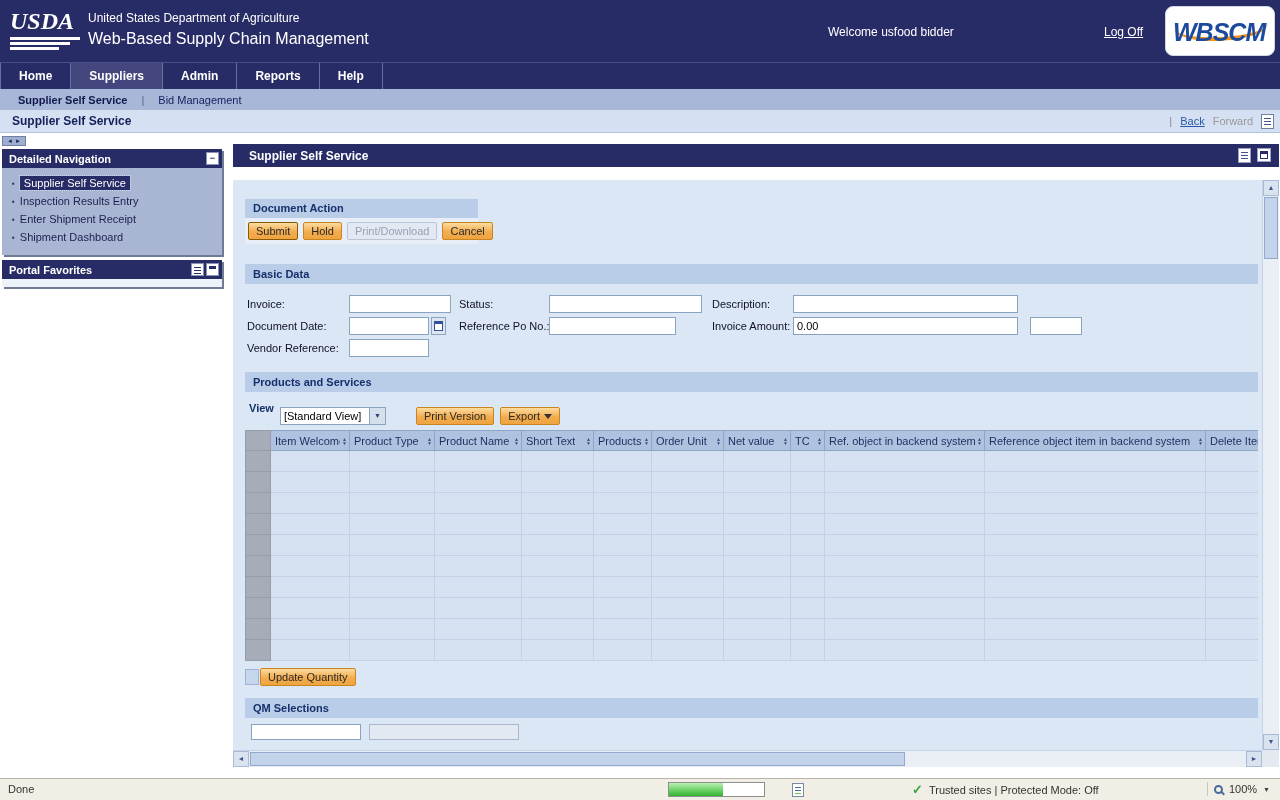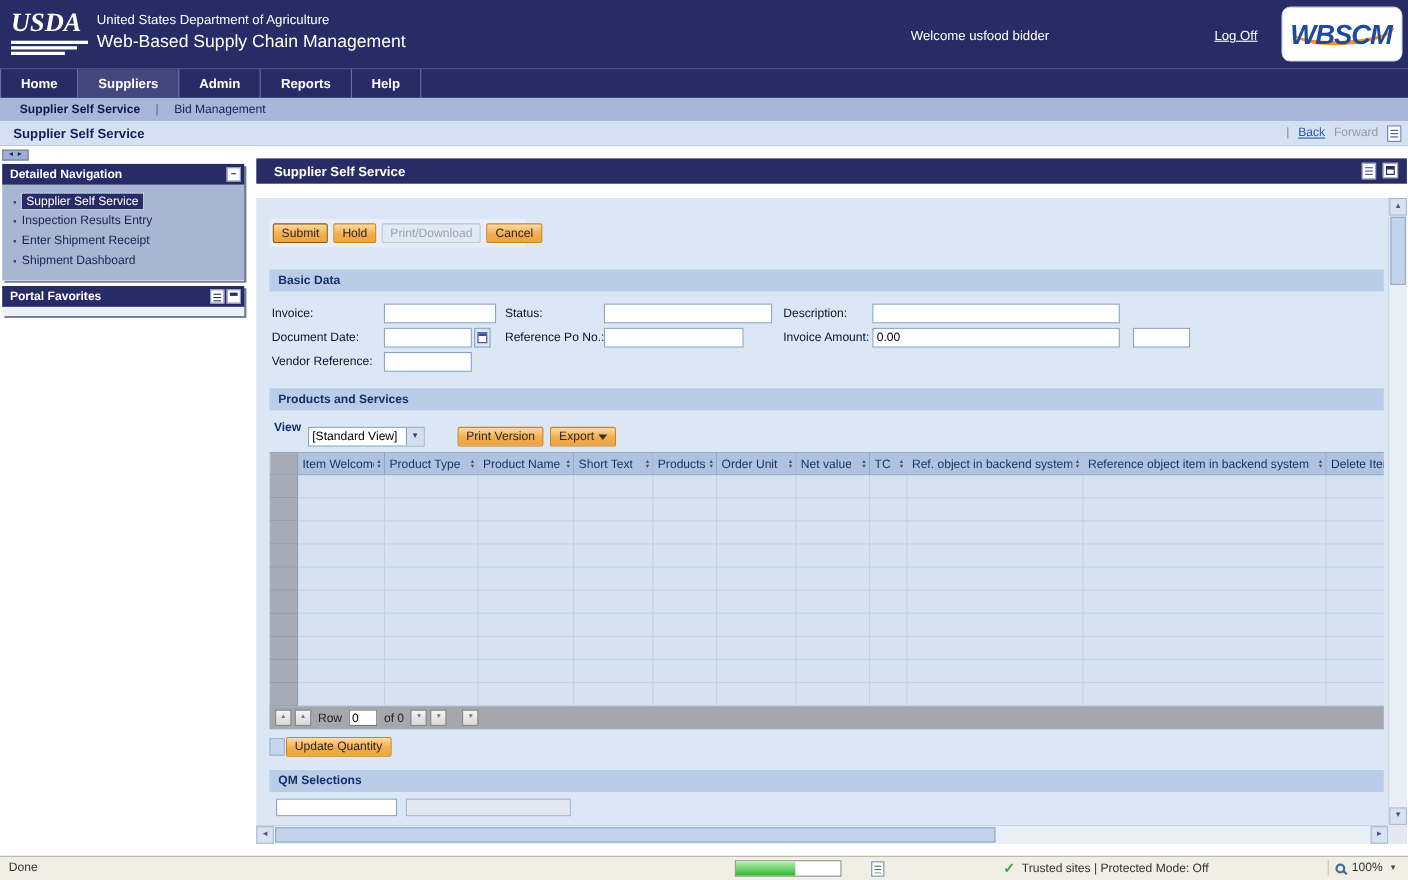--- a/index.html
+++ b/index.html
@@ -260,20 +260,23 @@
         <span>Supplier Self Service</span>
         <span class="chdr-icons">
           <span class="wicon1"></span>
           <span class="wicon2"></span>
         </span>
       </div>
 
       <div class="iframe">
         <div class="inner">
 
+          <div class="sec-hdr w-da">
+            <span>Document Action</span>
+          </div>
           <div class="da-panel">
             <button class="btn primary">Submit</button>
             <button class="btn">Hold</button>
             <button class="btn disabled">Print/Download</button>
             <button class="btn">Cancel</button>
           </div>
 
           <div class="bd-gap"></div>
 
           <div class="sec-hdr w-full">
@@ -547,31 +550,20 @@
                     <td></td>
                     <td></td>
                     <td></td>
                     <td></td>
                     <td></td>
                   </tr>
                 </tbody>
             </table>
           </div>
 
-          <div class="tfooter">
-            <span class="pg-btn">▲</span>
-            <span class="pg-btn">▲</span>
-            <span class="pg-lbl">Row</span>
-            <input class="pg-in" value="0" style="">
-            <span class="pg-lbl">of 0</span>
-            <span class="pg-btn">▼</span>
-            <span class="pg-btn">▼</span>
-            <span class="pg-gap"></span>
-            <span class="pg-btn">▼</span>
-          </div>
 
           <div class="uq-row">
             <span class="uq-sq"></span>
             <button class="btn">Update Quantity</button>
           </div>
 
           <div class="qm-gap"></div>
 
           <div class="sec-hdr w-full">
             <span>QM Selections</span>

